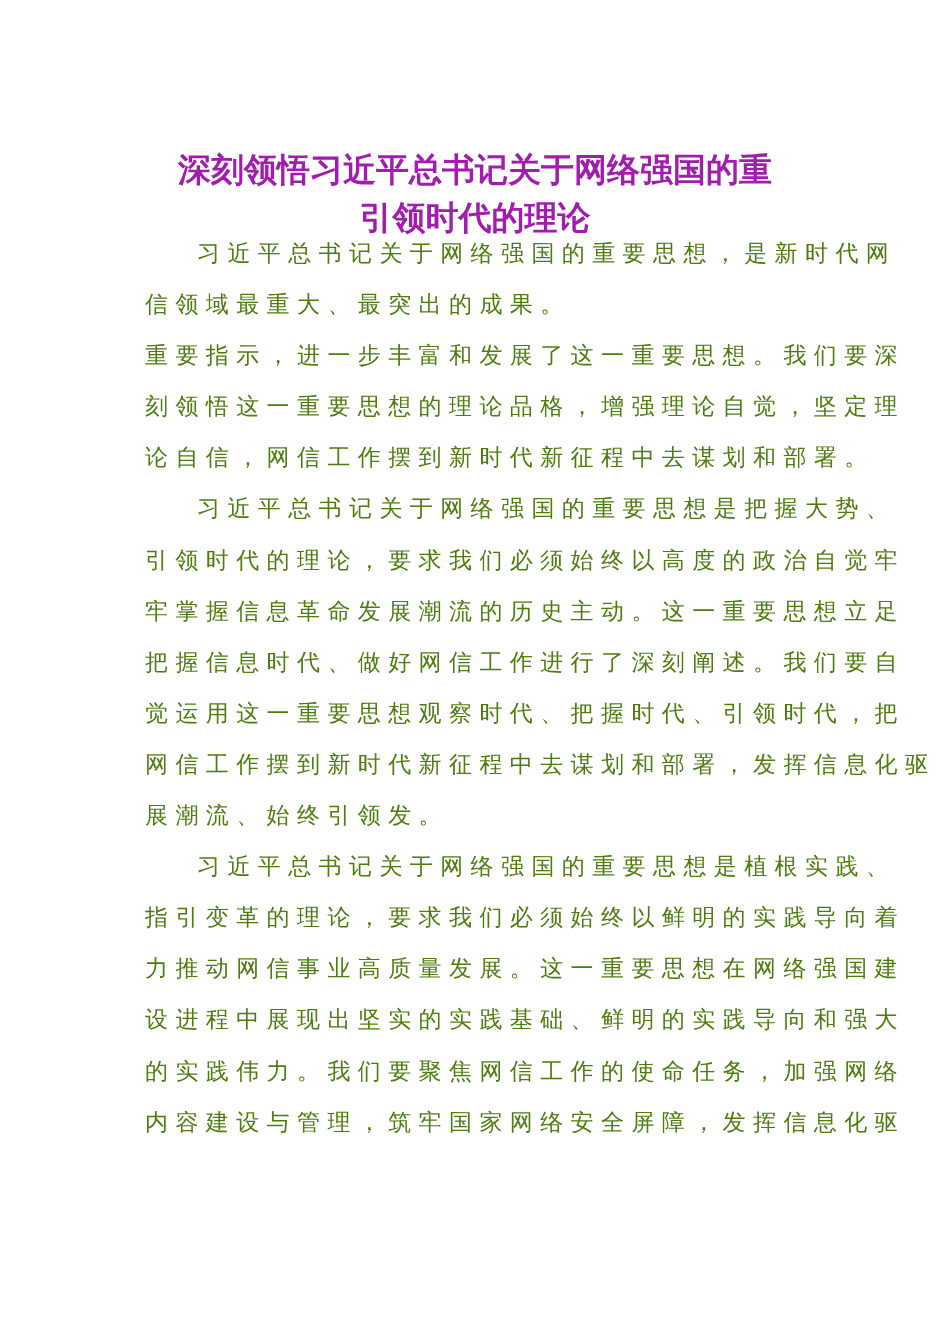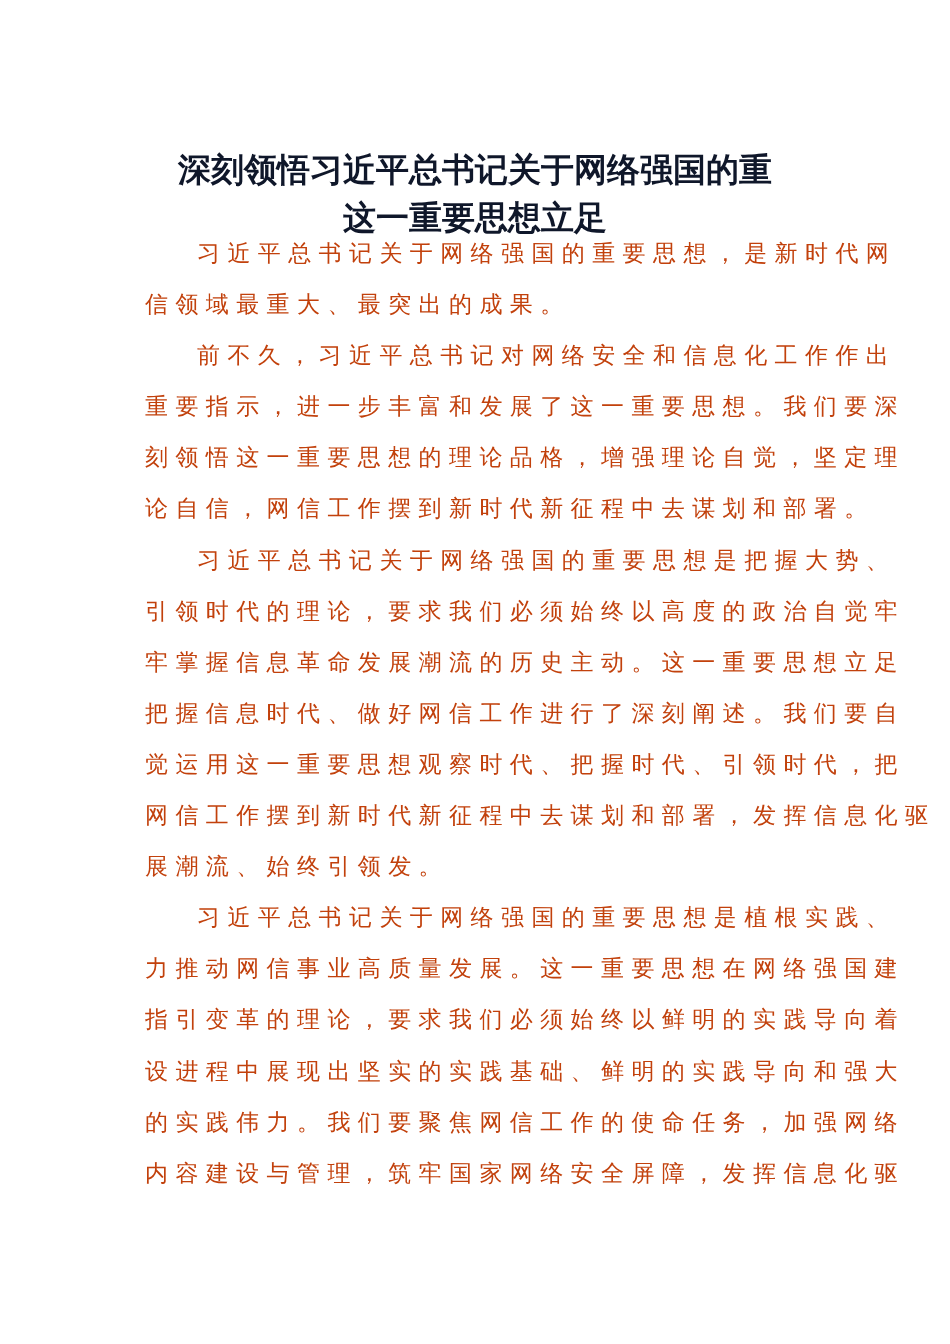--- a/index.html
+++ b/index.html
@@ -26,83 +26,82 @@
     .title {
       position: absolute;
       left: 140px;
       width: 670px;
       top: 124px;
       text-align: center;
       font-family: "DejaVu Serif", "Liberation Serif", serif;
       font-weight: bold;
       font-size: 33px;
       line-height: 48px;
-      color: #0f172a;
+      color: #a21caf;
       letter-spacing: 0px;
     }
     .title .tline {
       display: block;
       white-space: nowrap;
     }
     .body {
       position: absolute;
       left: 145px;
       width: 660px;
       top: 228px;
     }
     .line {
       display: block;
       height: 51.1px;
       line-height: 51.1px;
       font-size: 23px;
       white-space: nowrap;
       letter-spacing: 7.4px;
-      color: #c2410c;
+      color: #4d7c0f;
     }
     .line.indent {
       padding-left: 52px;
     }
   </style>
 </head>
 <body>
 
 <div class="page">
 
   <h1 class="title">
     <span class="tline">深刻领悟习近平总书记关于网络强国的重</span>
-    <span class="tline">这一重要思想立足</span>
+    <span class="tline">引领时代的理论</span>
   </h1>
 
   <div class="body">
 
     <div>
       <span class="line indent">习近平总书记关于网络强国的重要思想，是新时代网</span>
       <span class="line">信领域最重大、最突出的成果。</span>
     </div>
 
     <div>
-      <span class="line indent">前不久，习近平总书记对网络安全和信息化工作作出</span>
       <span class="line">重要指示，进一步丰富和发展了这一重要思想。我们要深</span>
       <span class="line">刻领悟这一重要思想的理论品格，增强理论自觉，坚定理</span>
       <span class="line">论自信，网信工作摆到新时代新征程中去谋划和部署。</span>
     </div>
 
     <div>
       <span class="line indent">习近平总书记关于网络强国的重要思想是把握大势、</span>
       <span class="line">引领时代的理论，要求我们必须始终以高度的政治自觉牢</span>
       <span class="line">牢掌握信息革命发展潮流的历史主动。这一重要思想立足</span>
       <span class="line">把握信息时代、做好网信工作进行了深刻阐述。我们要自</span>
       <span class="line">觉运用这一重要思想观察时代、把握时代、引领时代，把</span>
       <span class="line">网信工作摆到新时代新征程中去谋划和部署，发挥信息化驱</span>
       <span class="line">展潮流、始终引领发。</span>
     </div>
 
     <div>
       <span class="line indent">习近平总书记关于网络强国的重要思想是植根实践、</span>
+      <span class="line">指引变革的理论，要求我们必须始终以鲜明的实践导向着</span>
       <span class="line">力推动网信事业高质量发展。这一重要思想在网络强国建</span>
-      <span class="line">指引变革的理论，要求我们必须始终以鲜明的实践导向着</span>
       <span class="line">设进程中展现出坚实的实践基础、鲜明的实践导向和强大</span>
       <span class="line">的实践伟力。我们要聚焦网信工作的使命任务，加强网络</span>
       <span class="line">内容建设与管理，筑牢国家网络安全屏障，发挥信息化驱</span>
     </div>
 
   </div>
 </div>
 
 </body></html>

